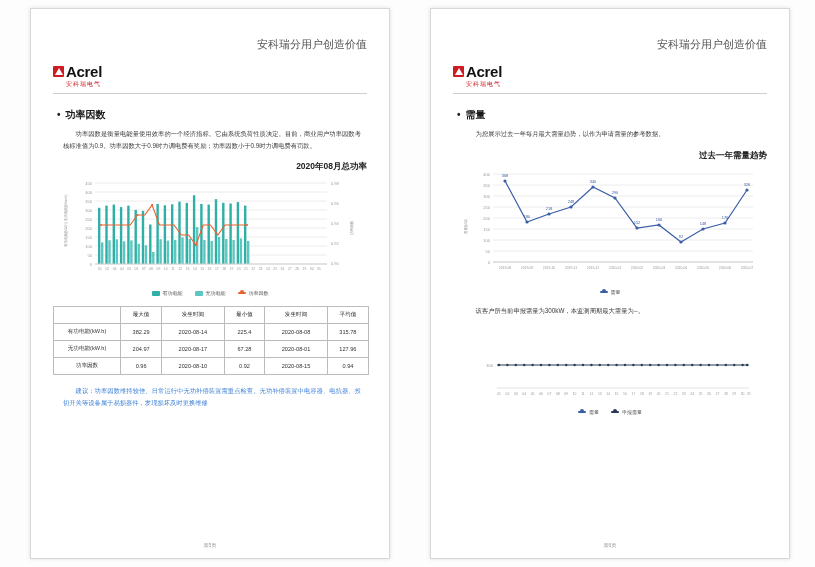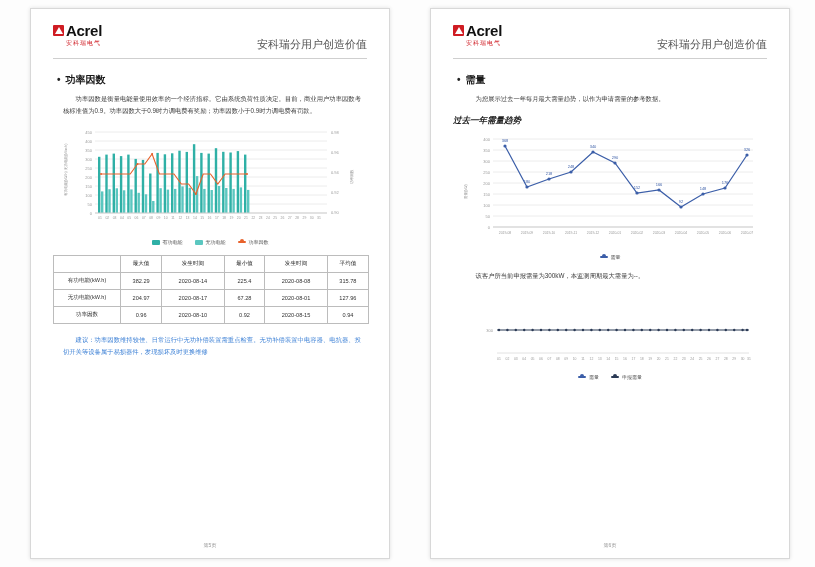--- a/index.html
+++ b/index.html
@@ -6,34 +6,34 @@
   body{width:815px;height:567px;font-family:"Liberation Sans","DejaVu Sans",sans-serif;overflow:hidden;}
   .canvas{position:relative;width:815px;height:567px;background:#fdfdfd;}
   .page{position:absolute;top:8px;background:#ffffff;border:1px solid #d8d8d8;box-shadow:0 0 4px rgba(0,0,0,.12);box-sizing:border-box;}
   .page.left{left:30px;width:360px;height:551px;}
   .page.right{left:430px;width:360px;height:551px;}
   .pg-inner{position:relative;width:100%;height:100%;padding:14px 22px 0 22px;box-sizing:border-box;}
 
   
   .hdr{display:flex;align-items:flex-start;justify-content:space-between;border-bottom:1px solid #cfcfcf;padding-bottom:6px;}
   .logo{display:flex;flex-direction:column;line-height:1;}
-  .logo-main{font-size:15px;font-weight:bold;color:#111;letter-spacing:-.3px;display:flex;align-items:center;}
+  .logo-main{font-size:15px;font-weight:bold;color:#111;letter-spacing:-.3px;display:flex;align-items:center;margin-top:41px;}
   .logo-mark{display:inline-block;width:11px;height:11px;background:#cf1c23;margin-right:2px;border-radius:1px;position:relative;}
   .logo-mark:after{content:"";position:absolute;left:2px;top:2px;width:0;height:0;border-left:4px solid transparent;border-right:4px solid transparent;border-bottom:7px solid #fff;}
   .logo-sub{font-size:6px;color:#cf1c23;letter-spacing:1px;margin-top:2px;margin-left:13px;}
   .hdr-title{font-size:11px;color:#555;padding-top:14px;text-align:right;}
 
   .sec-title{font-size:10px;color:#1a1a1a;margin:14px 0 6px 4px;font-weight:bold;}
   .sec-title:before{content:"\2022";color:#222;margin-right:5px;}
   .para{font-size:6.3px;color:#3a3a3a;line-height:1.85;text-indent:2em;margin:0 6px 0 10px;text-align:justify;}
   .tip{font-size:6.3px;color:#3a7fd5;line-height:1.85;text-indent:2em;margin:10px 6px 0 10px;text-align:justify;}
 
   
   .chart-box{margin-top:10px;}
-  .chart-title{text-align:left;font-size:8.5px;color:#222;font-weight:bold;margin-bottom:4px;font-style:italic;}
+  .chart-title{text-align:right;font-size:8.5px;color:#222;font-weight:bold;margin-bottom:4px;}
   .plot-wrap{position:relative;background:#fff;}
   .legend{display:flex;justify-content:center;gap:12px;margin-top:3px;}
   .legend-item{display:flex;align-items:center;font-size:5px;color:#555;}
   .swatch{width:8px;height:5px;margin-right:3px;border-radius:1px;}
   .swatch.line{height:2px;position:relative;}
   .swatch.line:after{content:"";position:absolute;left:2px;top:-2px;width:4px;height:4px;border-radius:50%;background:inherit;}
 
   
   table.tbl{border-collapse:collapse;width:316px;margin:10px auto 0 auto;}
   table.tbl td,table.tbl th{border:1px solid #bcbcbc;font-size:5.6px;color:#333;padding:4px 2px;text-align:center;font-weight:normal;}
@@ -60,20 +60,21 @@
             </div>
           <div class="logo-sub">安科瑞电气</div>
         </div>
         <div class="hdr-title">安科瑞分用户创造价值</div>
       </div>
 
       <div class="sec-title">功率因数</div>
       <div class="para">功率因数是衡量电能量使用效率的一个经济指标。它由系统负荷性质决定。目前，商业用户功率因数考核标准值为0.9。功率因数大于0.9时力调电费有奖励；功率因数小于0.9时力调电费有罚款。</div>
 
       <div class="chart-box">
+        <div class="chart-title">2020年08月总功率</div>
         <div class="plot-wrap" style="height:110px;">
           <svg width="316" height="110" viewBox="0 0 316 110">
 
             <g stroke="#ececec" stroke-width="1">
               <line x1="42" y1="6" x2="274" y2="6"></line>
                 <line x1="42" y1="15" x2="274" y2="15"></line>
               <line x1="42" y1="24" x2="274" y2="24"></line>
                 <line x1="42" y1="33" x2="274" y2="33"></line>
               <line x1="42" y1="42" x2="274" y2="42"></line>
                 <line x1="42" y1="51" x2="274" y2="51"></line>

